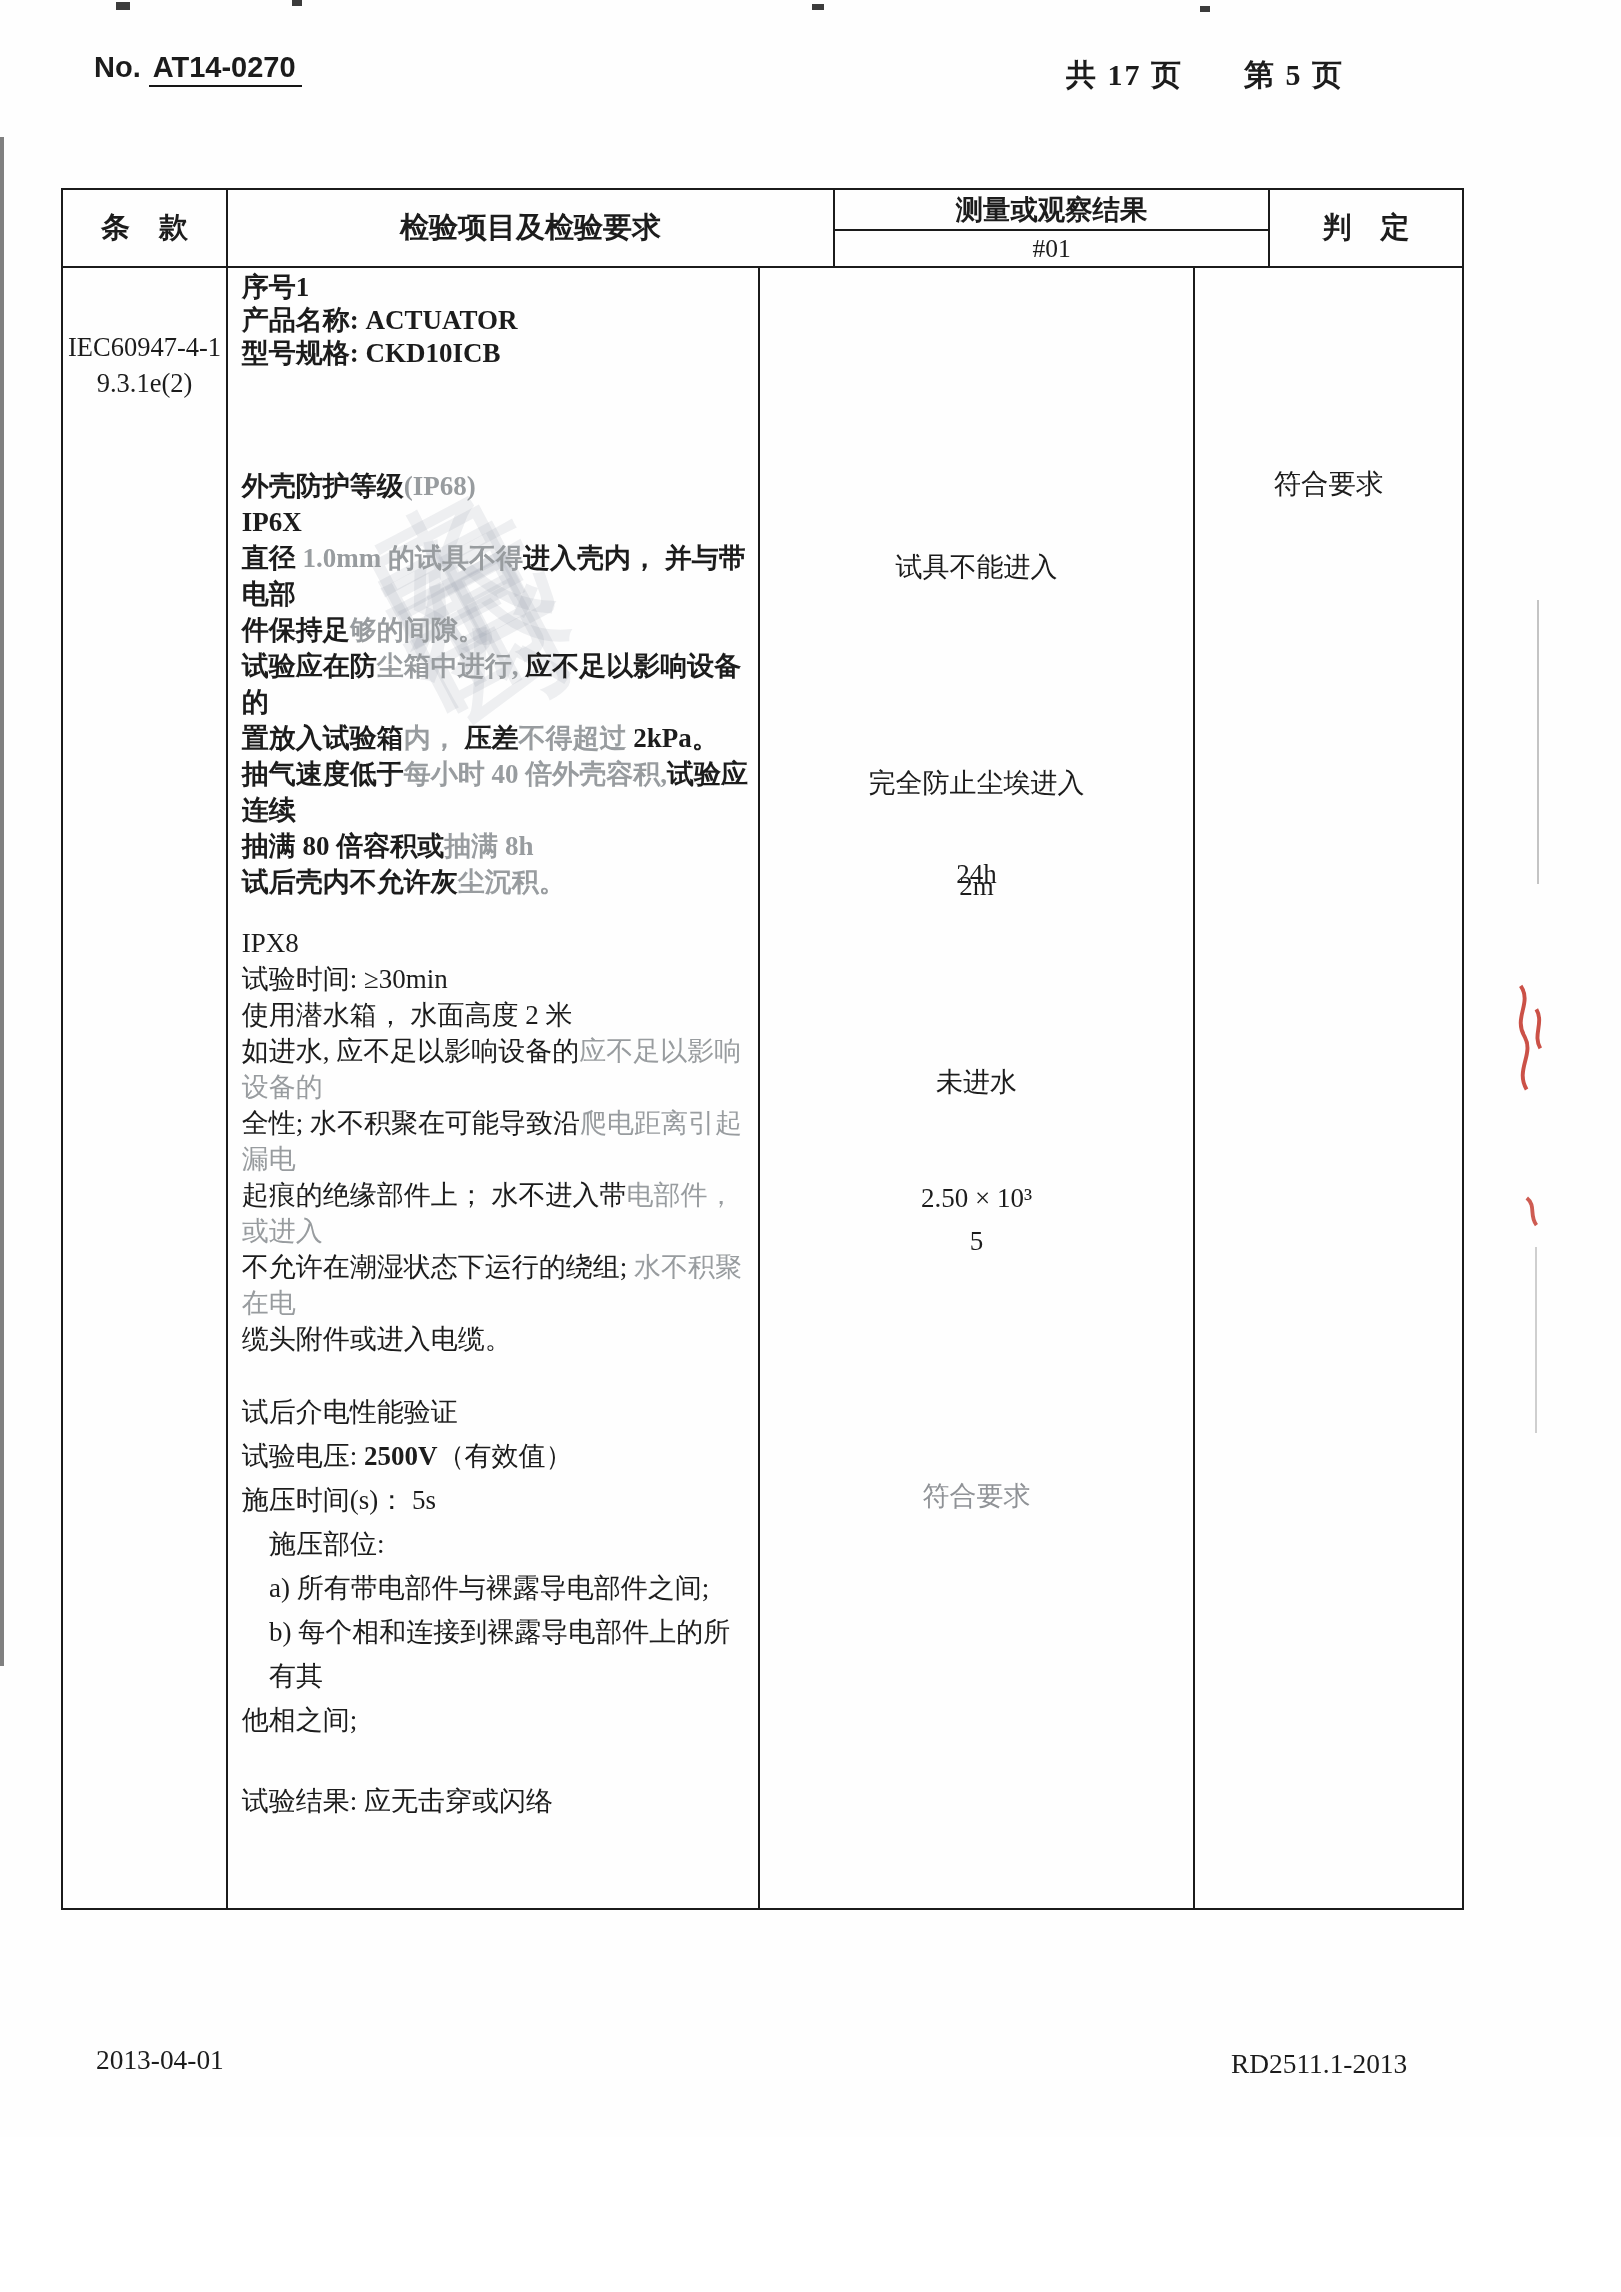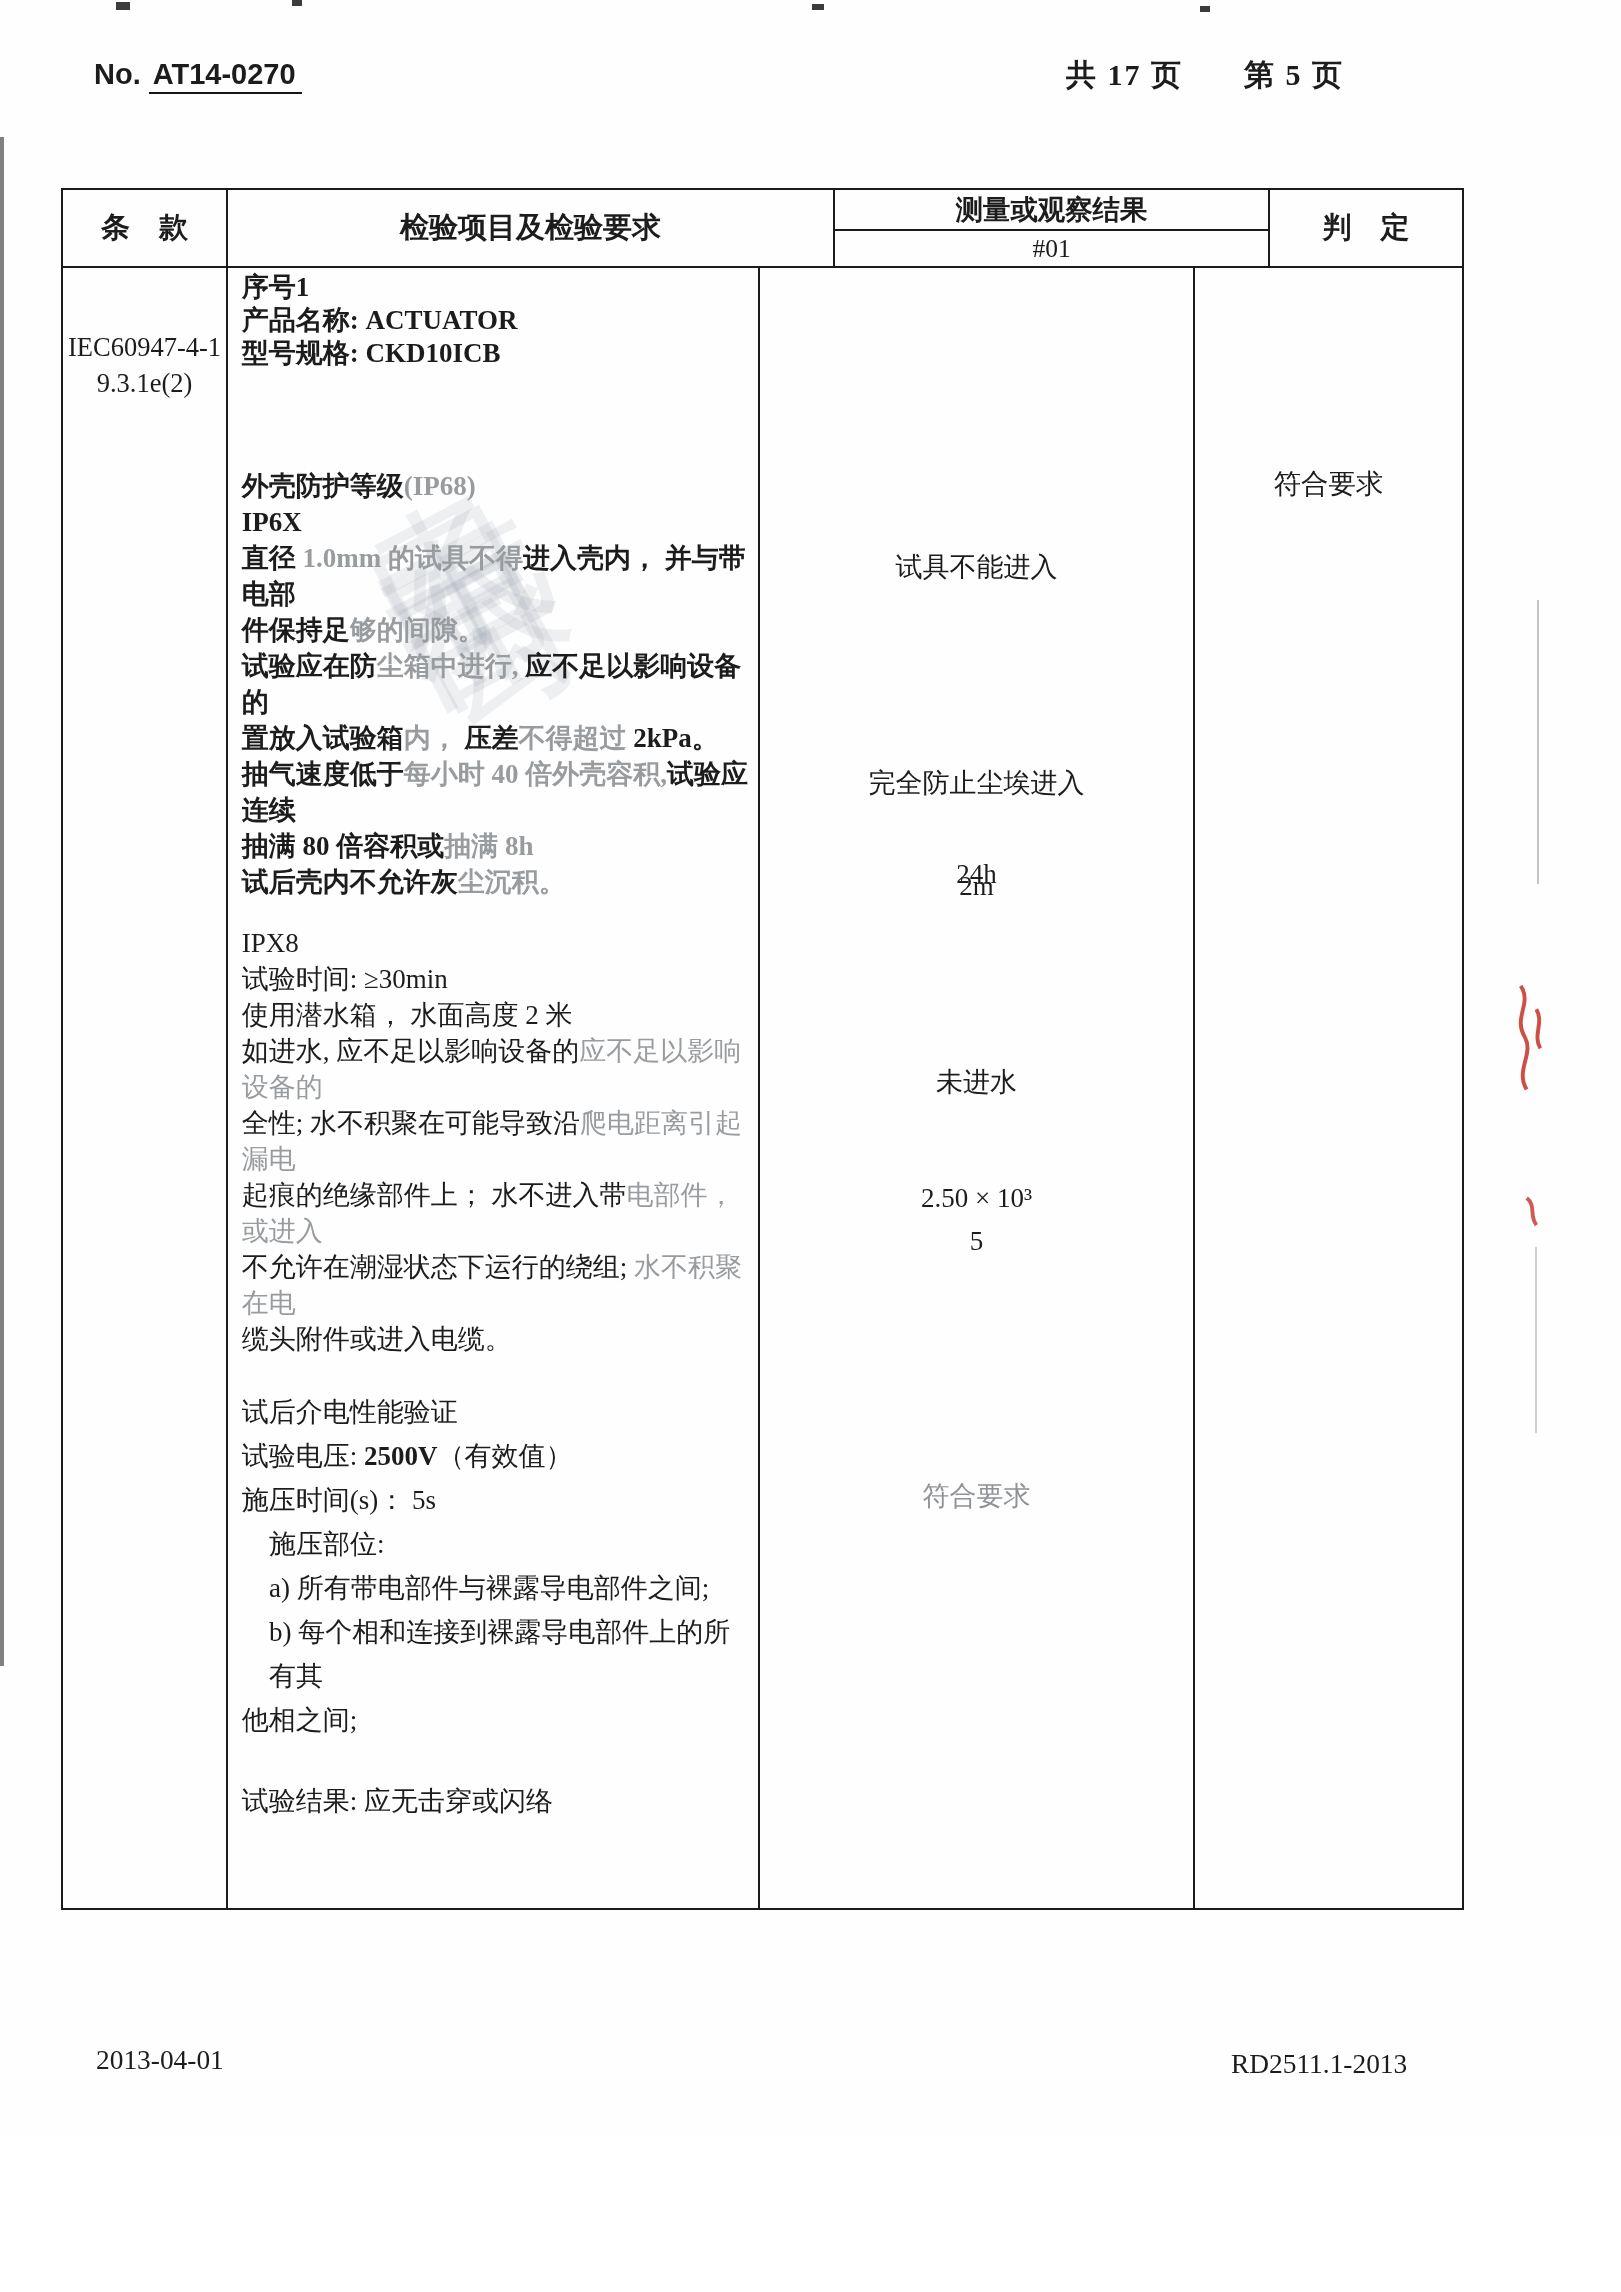--- a/index.html
+++ b/index.html
@@ -3,21 +3,21 @@
 <meta charset="utf-8">
 <style>
   html,body{margin:0;padding:0;background:#e8e8e8;}
   .page{
     position:relative; width:1621px; height:2293px; background:#fefefe;
     font-family:"Liberation Serif","DejaVu Serif",serif; color:#1c1c1c; overflow:hidden;
   }
   .sans{font-family:"Liberation Sans","DejaVu Sans",sans-serif;}
 
   
-  .doc-no{position:absolute;left:94px;top:58px;font-size:29px;font-weight:700;}
+  .doc-no{position:absolute;left:94px;top:51px;font-size:29px;font-weight:700;}
   .doc-no .num{border-bottom:2.9px solid #161616;padding:0 5.9px 2px 3.9px;}
   .page-count{position:absolute;left:1066px;top:55px;font-size:30px;font-weight:600;letter-spacing:2px;}
   .page-count .sep{display:inline-block;width:61px;}
 
   
   .watermark{
     position:absolute;left:294px;top:421px;width:167px;
     font-size:165px;line-height:192px;color:rgba(140,152,164,0.14);
     transform:rotate(-28deg);transform-origin:top left;
     writing-mode:vertical-rl;text-orientation:upright;letter-spacing:17.6px;

